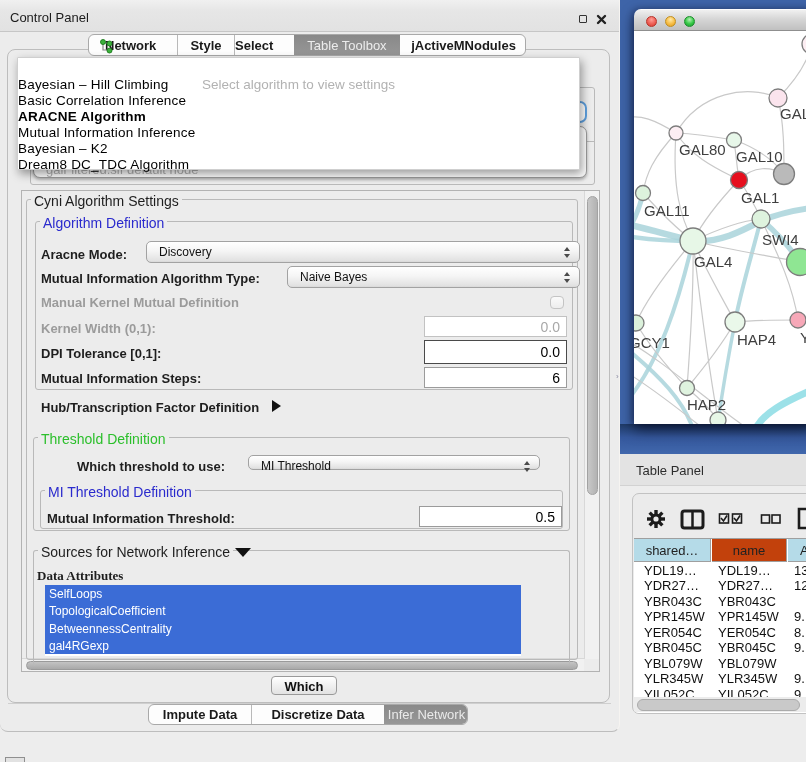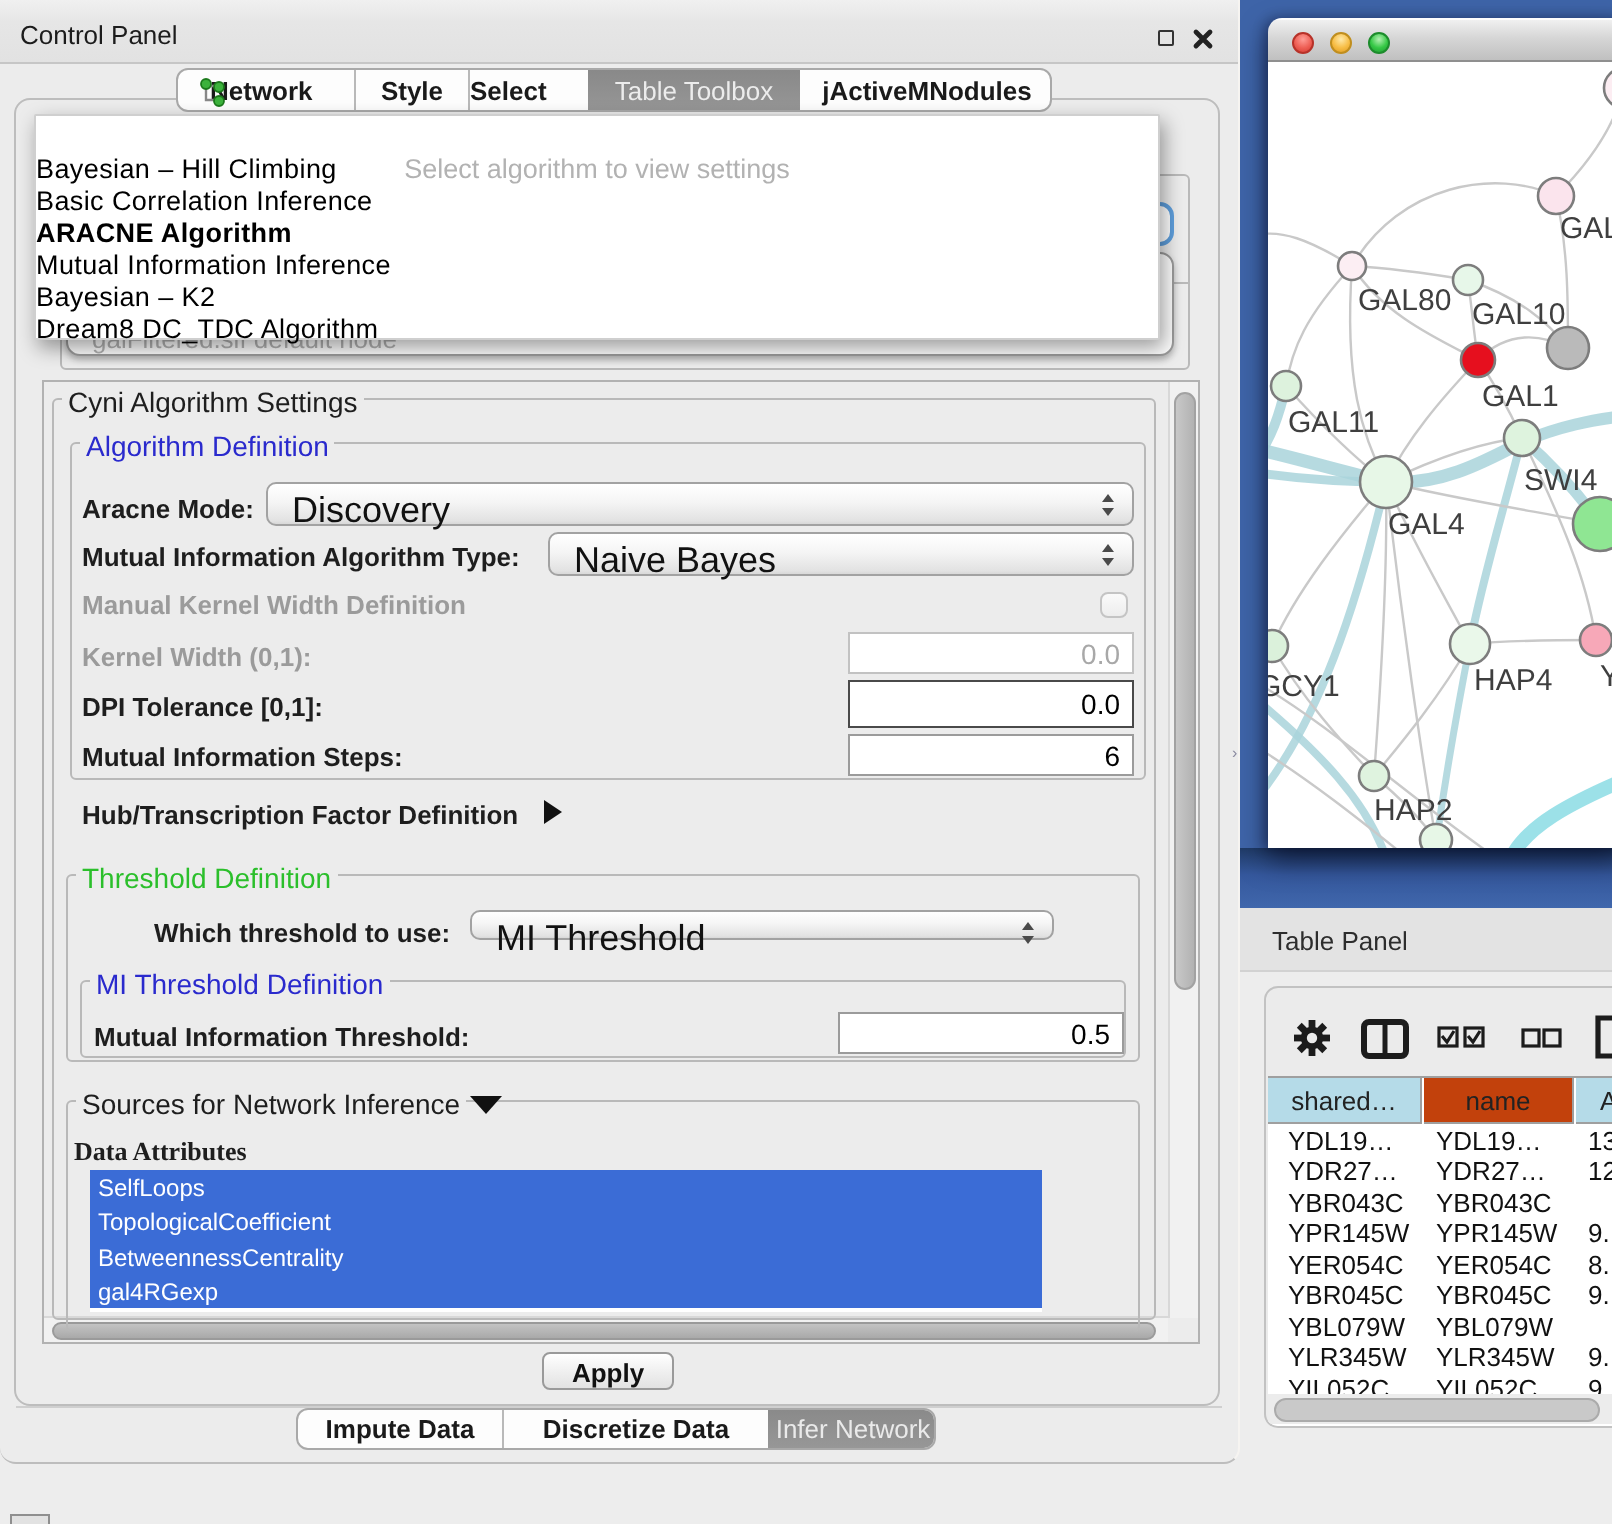--- a/index.html
+++ b/index.html
@@ -4,21 +4,21 @@
 <style>
 * { margin:0; padding:0; box-sizing:border-box; }
 html,body { width:806px; height:762px; }
 body { position:relative; overflow:hidden; background:#ededed; font-family:"Liberation Sans", sans-serif; }
 .abs { position:absolute; }
 .b { font-weight:bold; }
 .lbl { position:absolute; font-size:13px; font-weight:bold; color:#1e1e1e; white-space:nowrap; }
 .dis { color:#9b9b9b; }
 .combo { position:absolute; border:1px solid #a2a2a2; border-radius:5px;
   background:linear-gradient(#ffffff,#f5f5f5 45%,#e2e2e2 92%,#d8d8d8);
-  font-size:18px; color:#111; }
+  font-size:12px; color:#111;margin-left:13px; }
 .combo .tx { position:absolute; left:12px; top:3px; }
 .carets { position:absolute; right:7px; top:4px; width:9px; height:14px; }
 .carets:before { content:""; position:absolute; left:1px; top:1px;
   border-left:3.5px solid transparent; border-right:3.5px solid transparent; border-bottom:4.5px solid #4a4a4a; }
 .carets:after { content:""; position:absolute; left:1px; bottom:2px;
   border-left:3.5px solid transparent; border-right:3.5px solid transparent; border-top:4.5px solid #4a4a4a; }
 .field { position:absolute; background:#fff; font-size:14px; text-align:right; }
 .group { position:absolute; border:1px solid #b9b9b9; border-radius:3px; }
 .gtitle { position:absolute; font-size:14px; background:#ececec; padding:0 3px; white-space:nowrap; }
 </style>
@@ -265,21 +265,21 @@
       <span class="tx">Discovery</span>
       <span class="carets"></span>
     </div>
 
   <div class="lbl" style="left:41px; top:271px;">Mutual Information Algorithm Type:</div>
   <div class="combo" style="left:274px; top:266px; width:293px; height:22px;">
       <span class="tx">Naive Bayes</span>
       <span class="carets"></span>
     </div>
 
-  <div class="lbl dis" style="left:41px; top:295px;">Manual Kernel Width Definition</div>
+  <div class="lbl dis" style="left:41px; top:295px;">Manual Kernel Mutual Definition</div>
   <div class="abs" style="left:550px; top:296px; width:14px; height:13px; background:linear-gradient(#fafafa,#ededed); border:1.5px solid #c4c4c4; border-radius:4px;"></div>
 
   <div class="lbl dis" style="left:41px; top:321px;">Kernel Width (0,1):</div>
   <div class="field" style="left:424px; top:316px; width:143px; height:21px; border:1px solid #c2c2c2; color:#a8a8a8; padding:2px 6px 0 0;">0.0</div>
 
   <div class="lbl" style="left:41px; top:346px;">DPI Tolerance [0,1]:</div>
   <div class="field" style="left:424px; top:340px; width:143px; height:24px; border:1.5px solid #4a4a4a; color:#000; padding:3px 6px 0 0;">0.0</div>
 
   <div class="lbl" style="left:41px; top:371px;">Mutual Information Steps:</div>
   <div class="field" style="left:424px; top:367px; width:143px; height:21px; border:1px solid #9b9b9b; color:#000; padding:2px 6px 0 0;">6</div>
@@ -307,21 +307,21 @@
   <div class="abs" style="left:235px; top:548px; width:0; height:0; border-left:8px solid transparent; border-right:8px solid transparent; border-top:9px solid #111;"></div>
 
   <div class="lbl" style="left:37px; top:568px;font-family:Liberation Serif, serif;">Data Attributes</div>
 
   <div class="abs" style="left:45px; top:585px; width:476px; height:71px; background:#fff; overflow:hidden;">
     <div class="abs" style="left:0; top:0; width:501px; height:69px; background:#3b6cd6;"></div>
     <div class="abs" style="left:4px; top:1px; font-size:12px; color:#fff; line-height:17.25px;">SelfLoops<br>TopologicalCoefficient<br>BetweennessCentrality<br>gal4RGexp</div>
     <div class="abs" style="left:503px; top:1px; width:13px; height:67px; background:#c6c6c6; border:1px solid #a8a8a8; border-radius:6px;"></div>
   </div>
 
-  <div class="abs" style="left:271px; top:676px; width:66px; height:19px; background:linear-gradient(#ffffff,#f0f0f0 50%,#e2e2e2); border:1px solid #9a9a9a; border-radius:4px; font-size:13px; font-weight:bold; color:#111; text-align:center; line-height:19px;">Apply</div>
+  <div class="abs" style="left:271px; top:676px; width:66px; height:19px; background:linear-gradient(#ffffff,#f0f0f0 50%,#e2e2e2); border:1px solid #9a9a9a; border-radius:4px; font-size:13px; font-weight:bold; color:#111; text-align:center; line-height:19px;">Which</div>
 
   <div class="abs" style="left:8px; right:8px; top:703px; height:1px; background:#cfcfcf;"></div>
 
   <div class="abs" style="left:148px; top:704px; width:320px; height:21px; background:#fdfdfd; border:1px solid #a9a9a9; border-radius:6px; overflow:hidden; font-size:13px; font-weight:bold; color:#1a1a1a;">
     <div class="abs" style="left:0; top:0; width:103px; height:100%; text-align:center; line-height:20px; border-right:1px solid #b9b9b9;">Impute Data</div>
     <div class="abs" style="left:103px; top:0; width:132px; height:100%; text-align:center; line-height:20px;">Discretize Data</div>
     <div class="abs" style="left:235px; top:0; width:85px; height:100%; text-align:center; line-height:20px; background:linear-gradient(#8a8a8a,#979797); color:#eaeaea; font-weight:normal; white-space:nowrap;">Infer Network</div>
   </div>
 
   <div class="abs" style="left:17px; top:57px; width:563px; height:113px; background:#fff; border:1px solid #cfcfcf; border-radius:1px; box-shadow:2px 4px 10px rgba(0,0,0,0.38); z-index:50; font-size:13.5px;">

